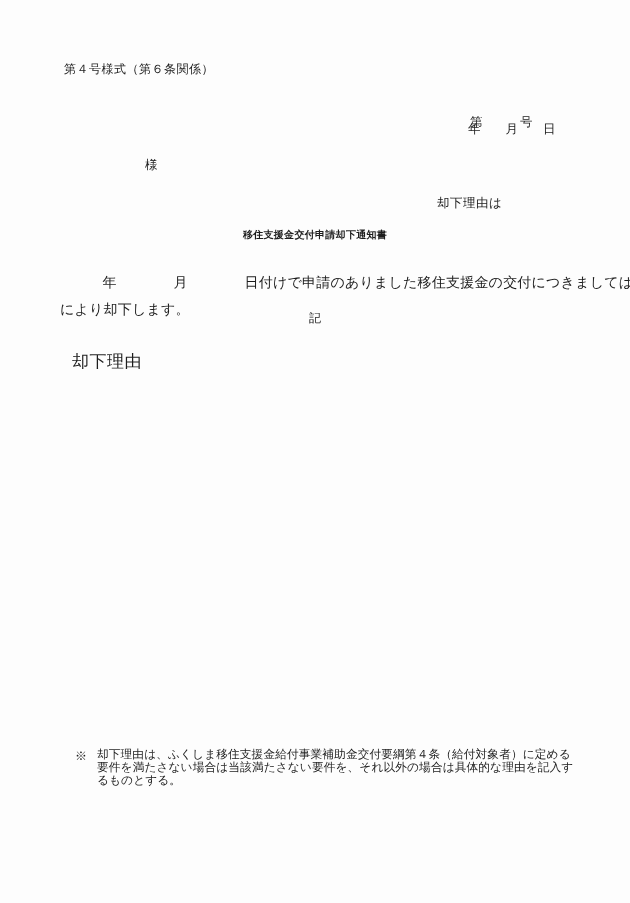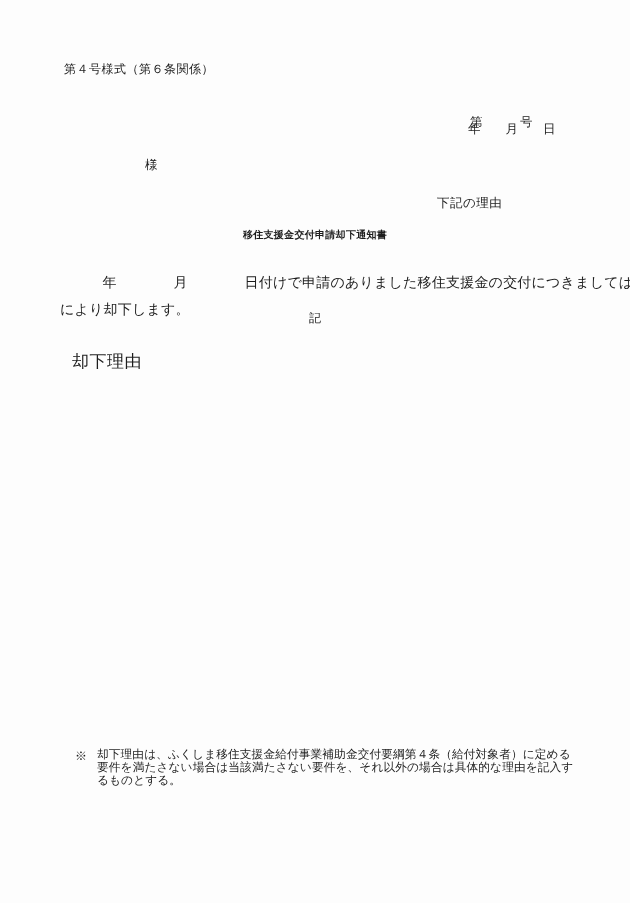--- a/index.html
+++ b/index.html
@@ -86,21 +86,21 @@
 <div class="page">
 
   <div class="abs form-label">第４号様式（第６条関係）</div>
 
   <div class="abs doc-number">第　　　号</div>
 
   <div class="abs date-line">年　　月　　日</div>
 
   <div class="abs addressee">様</div>
 
-  <div class="abs sender">下記の理由</div>
+  <div class="abs sender">却下理由は</div>
 
   <div class="abs doc-title">移住支援金交付申請却下通知書</div>
 
   <div class="abs body-text">　　　年　　　　月　　　　日付けで申請のありました移住支援金の交付につきましては、下記の理由
 により却下します。</div>
 
   <div class="abs record-heading">記</div>
 
   <div class="abs rejection-label">却下理由</div>
 

